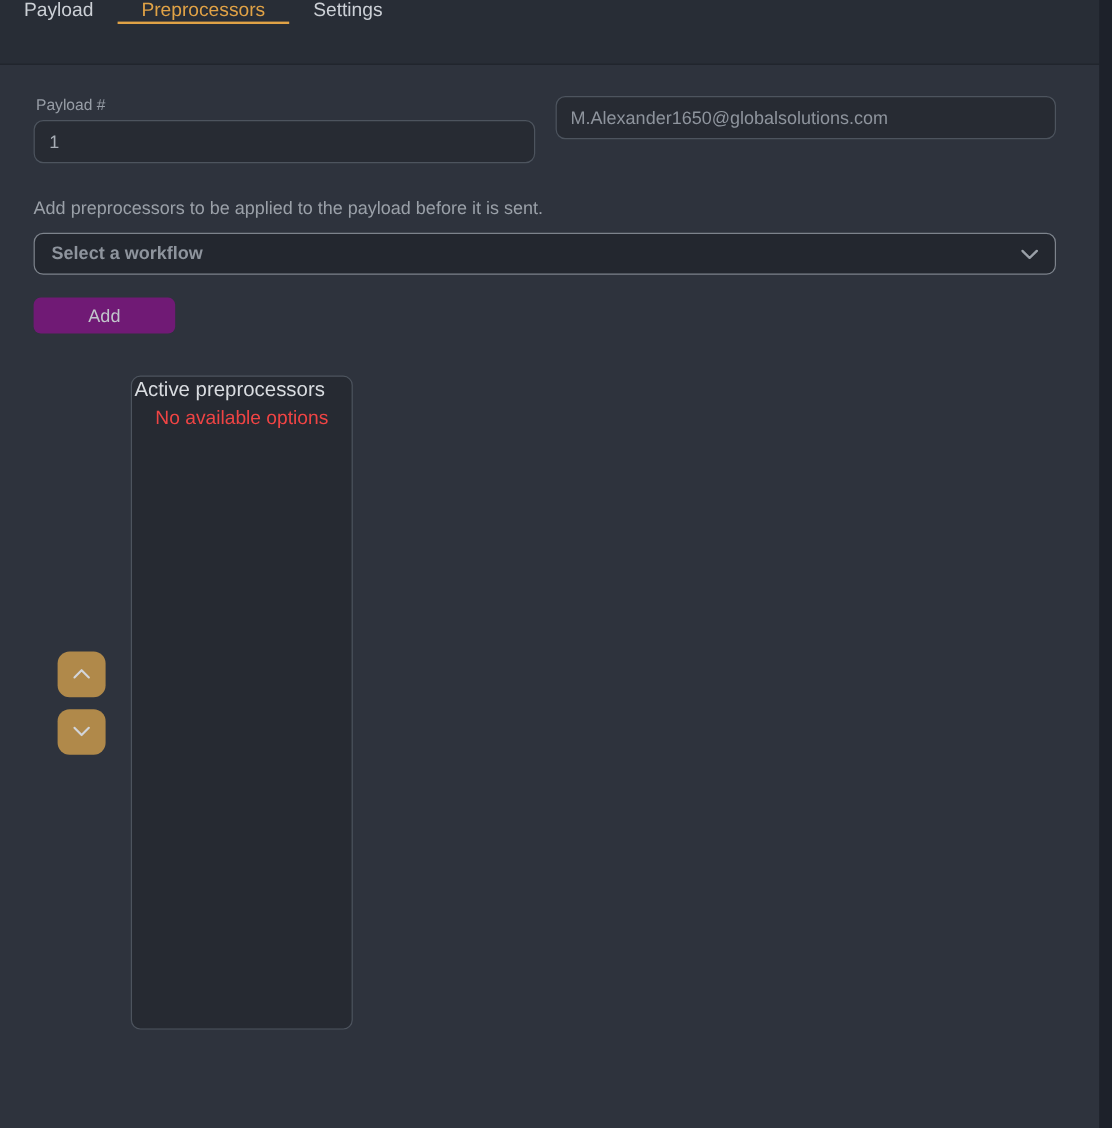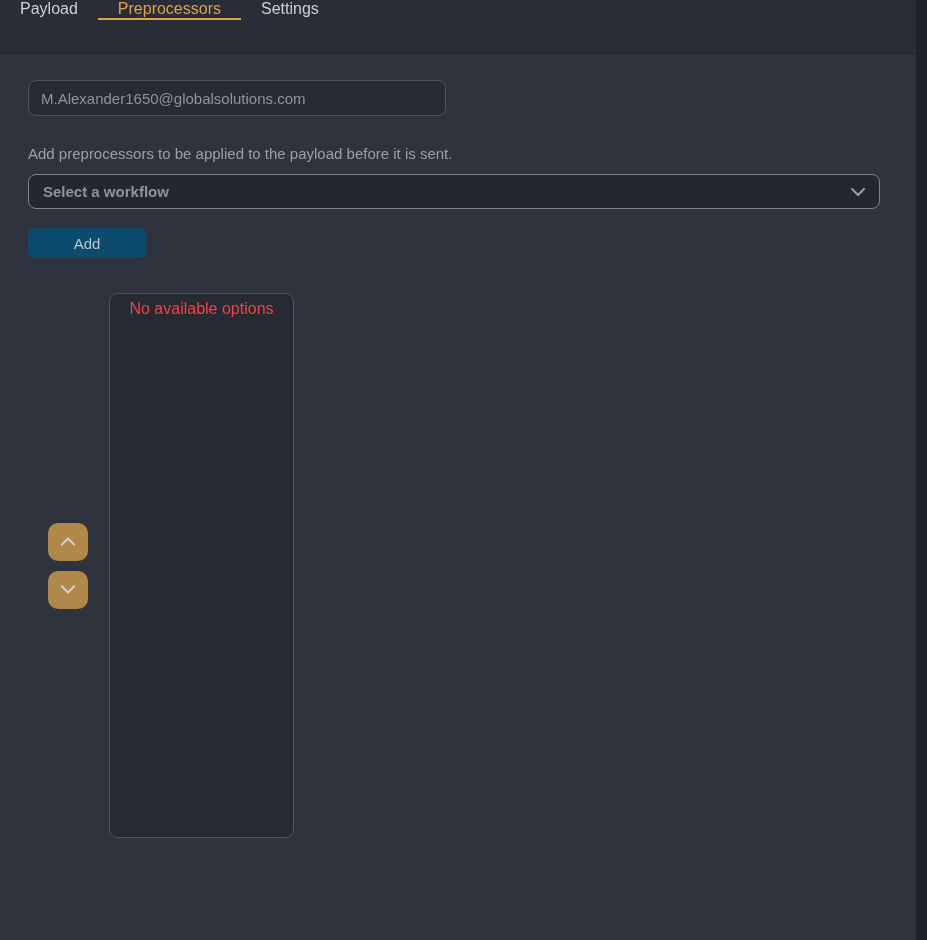--- a/index.html
+++ b/index.html
@@ -84,21 +84,21 @@
   .select-value { font-size: 15px; color: #c9cdd2; }
   .select-placeholder { font-size: 15px; color: #8e949d; font-weight: bold; }
   .select-spacer { flex: 1; }
   .lock-icon { margin-right: 9px; display: inline-flex; }
   .chevron-icon { display: inline-flex; }
 
   .add-button {
     margin-top: 19px;
     width: 118px;
     height: 30px;
-    background: #0c4a6e;
+    background: #701a75;
     border: none;
     border-radius: 6px;
     color: #c1c5cb;
     font-size: 15px;
     font-family: "Liberation Sans", "DejaVu Sans", sans-serif;
     cursor: pointer;
   }
 
   
   .panel-row {
@@ -162,20 +162,24 @@
 
   <div class="tabbar">
     <div class="tab">Payload</div>
     <div class="tab active">Preprocessors</div>
     <div class="tab">Settings</div>
   </div>
 
   <div class="content">
 
     <div class="fields-row">
+      <div>
+        <label class="field-label">Payload #</label>
+        <input class="text-input" type="text" value="1" style="">
+      </div>
       <div>
         <input class="text-input" type="text" placeholder="M.Alexander1650@globalsolutions.com" style="">
       </div>
     </div>
 
     <div class="helper-text">Add preprocessors to be applied to the payload before it is sent.</div>
 
 
     <div class="select-box">
       <span class="select-placeholder">Select a workflow</span>
@@ -200,20 +204,21 @@
         </button>
         <button class="reorder-button">
           <span>
             <svg width="14" height="9" viewBox="0 0 14 9">
               <path d="M1 1.5 L7 7.5 L13 1.5" fill="none" stroke="#d2d5da" stroke-width="1.8" stroke-linecap="round" stroke-linejoin="round"></path>
             </svg>
           </span>
         </button>
       </div>
       <div class="panel">
+        <div class="panel-title">Active preprocessors</div>
         <div class="panel-empty">No available options</div>
       </div>
     </div>
 
   </div>
 </div>
 
 <div class="scroll-strip"></div>
 
 </body></html>

